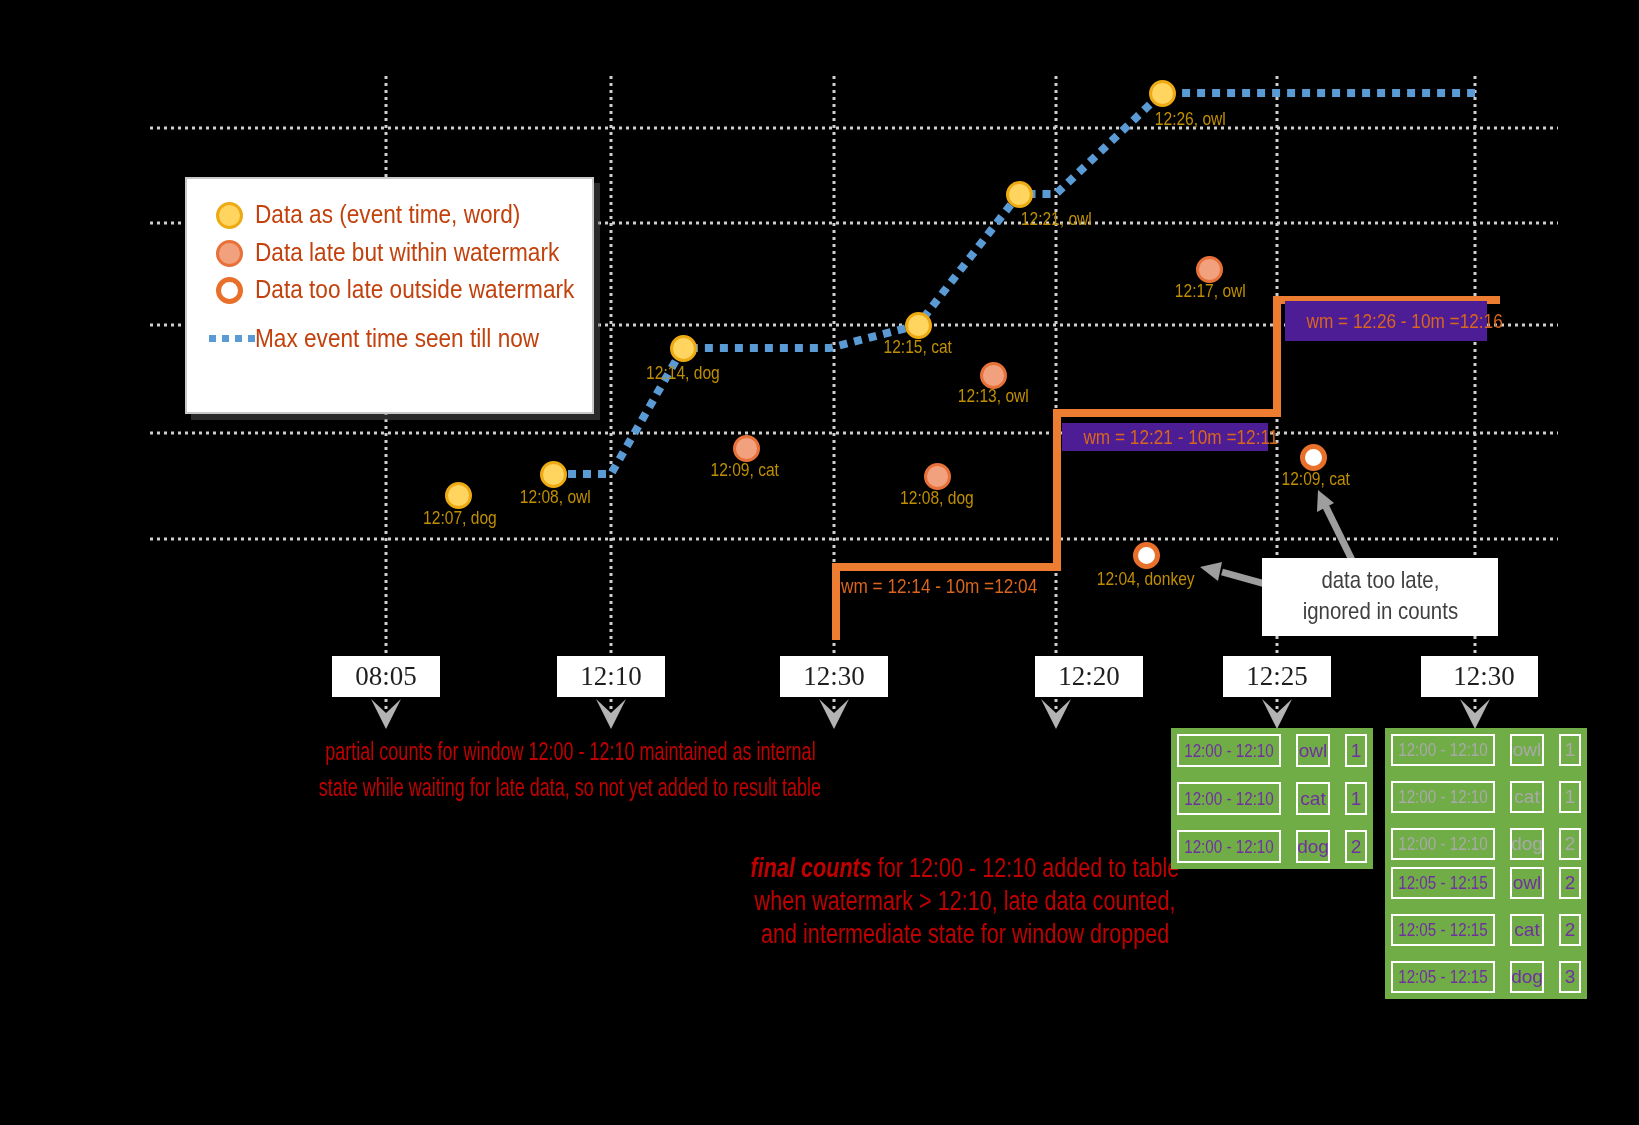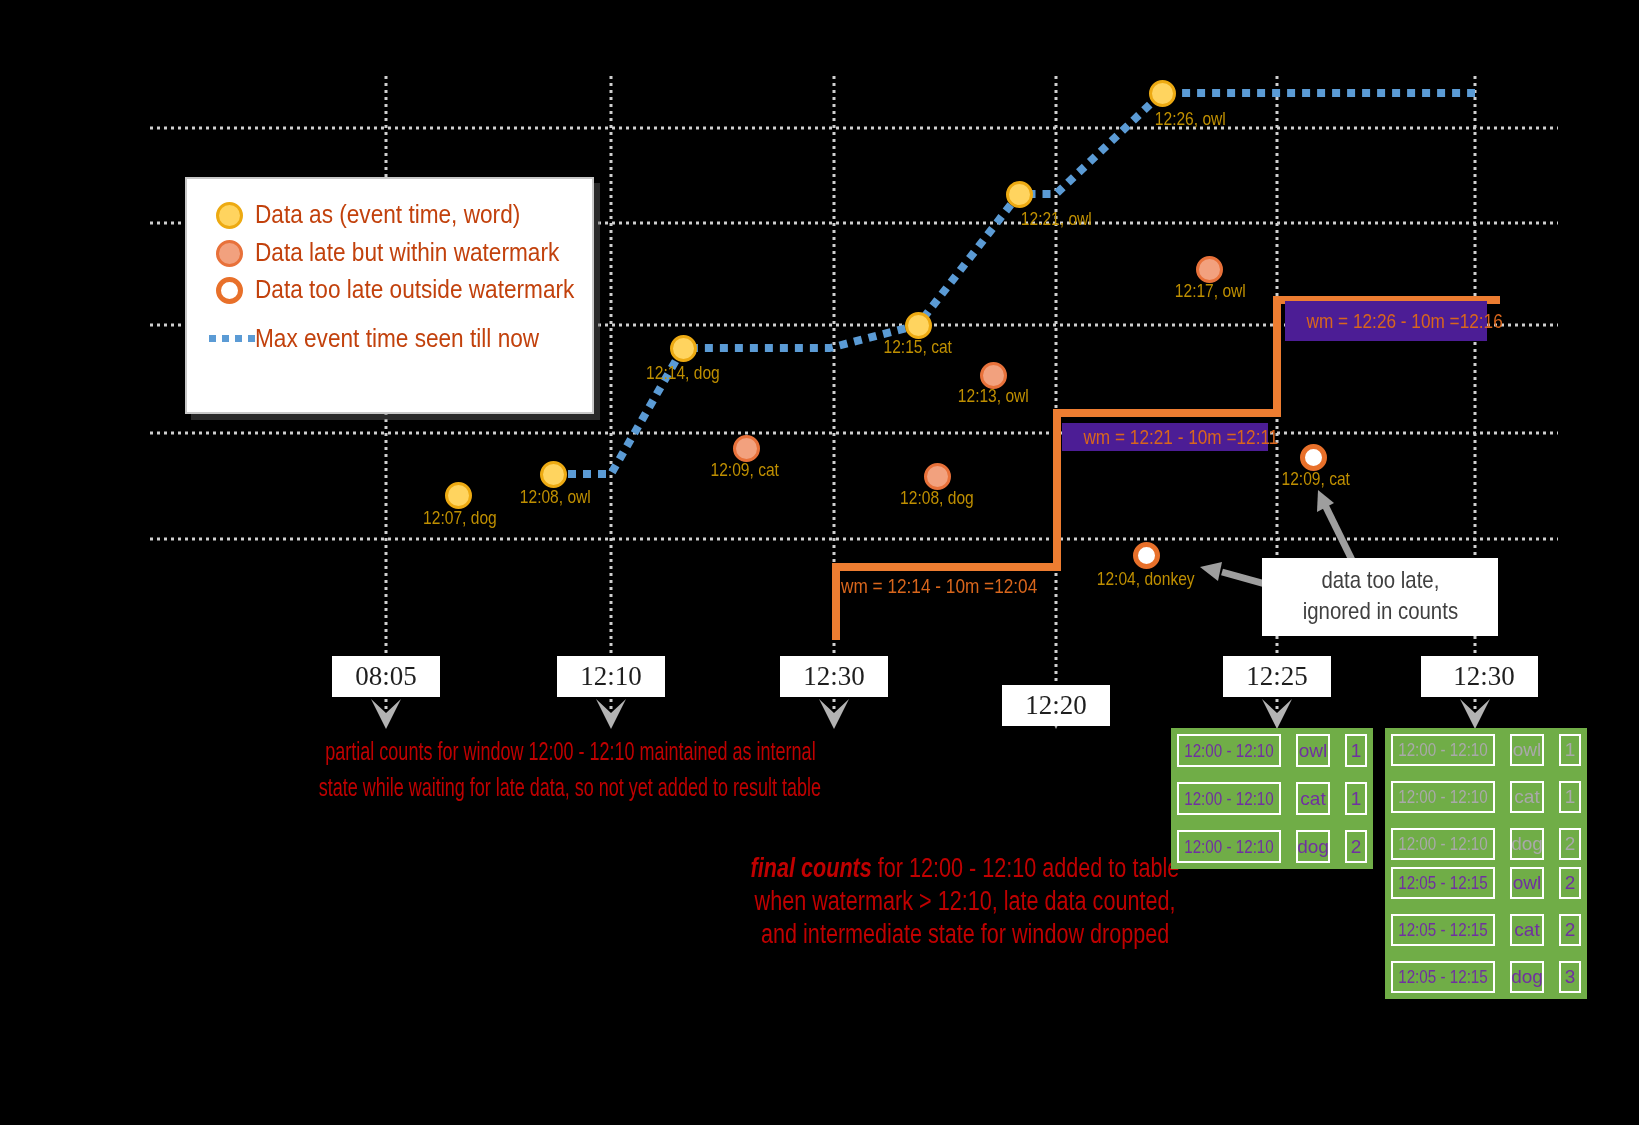--- a/index.html
+++ b/index.html
@@ -161,21 +161,21 @@
   <div class="wm-label" style="left:841px;top:573px;">
     <span class="cond" style="transform:scaleX(.82);">wm = 12:14 - 10m =12:04</span></div>
   <div class="wm-label wm-box" style="left:1062px;top:423px;width:206px;height:28px;line-height:28px;">
     <span class="condC" style="transform:scaleX(.82);">wm = 12:21 - 10m =12:11</span></div>
   <div class="wm-label wm-box" style="left:1285px;top:301px;width:202px;height:40px;line-height:40px;">
     <span class="condC" style="transform:scaleX(.82);">wm = 12:26 - 10m =12:16</span></div>
 
   <div class="tick" style="left:332px;">08:05</div>
   <div class="tick" style="left:557px;">12:10</div>
   <div class="tick" style="left:780px;">12:30</div>
-  <div class="tick" style="left:1002px;margin-top:29px;">12:20</div>
+  <div class="tick" style="left:1035px;">12:20</div>
   <div class="tick" style="left:1223px;">12:25</div>
   <div class="tick" style="left:1421px;padding-left:9px;">12:30</div>
 
   <div class="callout">
     <div><span class="condC" style="transform:scaleX(.85);">data too late,</span></div>
     <div><span class="condC" style="transform:scaleX(.85);">ignored in counts</span></div>
   </div>
 
   <div id="red1" class="red-block" style="left:190px;top:733px;width:760px;">
     <div class="red-line"><span>partial counts for window 12:00 - 12:10 maintained as internal</span></div>

